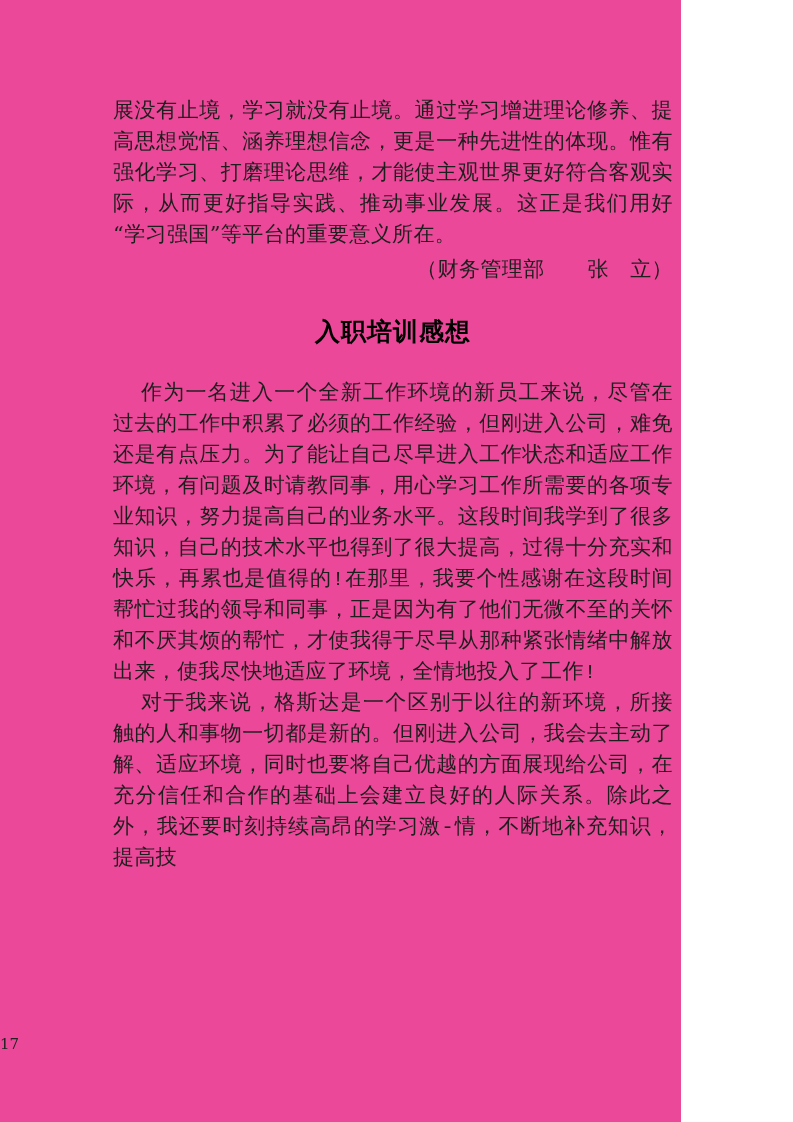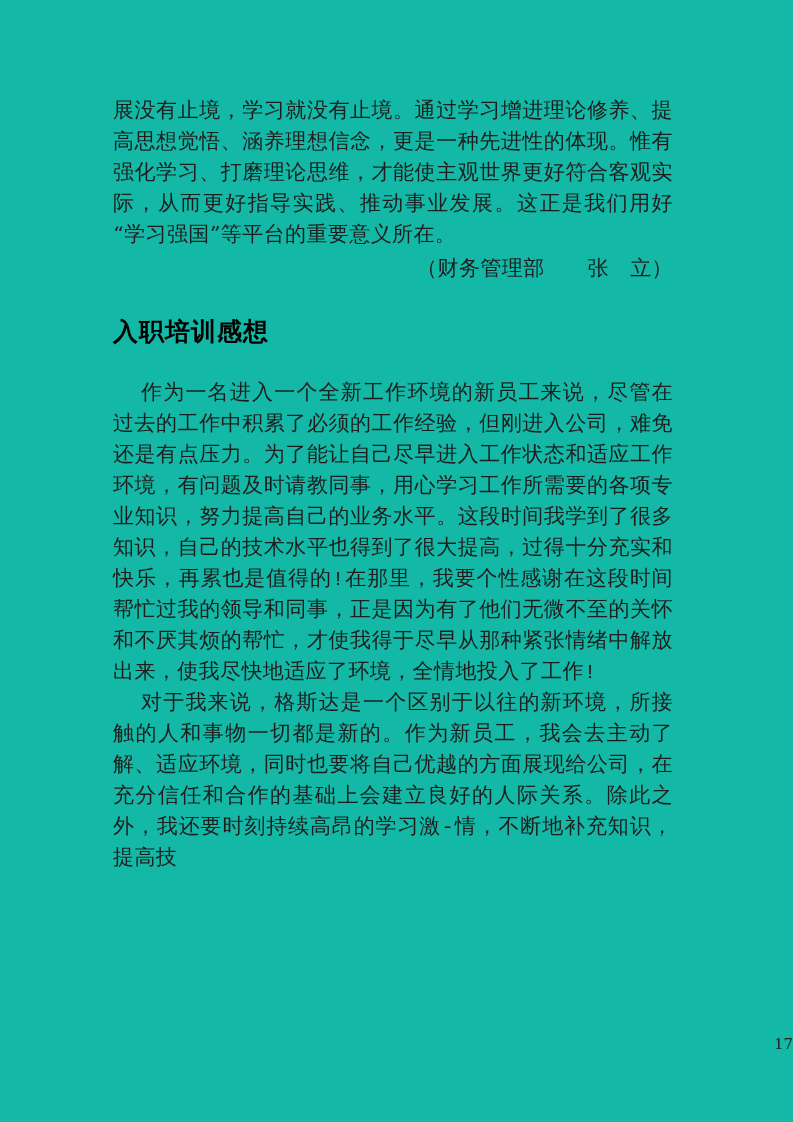--- a/index.html
+++ b/index.html
@@ -2,25 +2,26 @@
 <html lang="zh"><head>
 <meta charset="utf-8">
 <style>
   html, body {
     margin: 0;
     padding: 0;
     background: #ffffff;
   }
   .page {
     position: relative;
-    width: 793px;
+    width: 649px;
     height: 1122px;
-    background: #14b8a6;
+    background: #ec4899;
     overflow: hidden;
     font-family: "DejaVu Serif", serif;
+    padding-left: 32px;
   }
   .text-col {
     position: absolute;
     left: 113px;
     top: 95px;
     width: 560px;
   }
   .body-para {
     margin: 0;
     font-size: 21px;
@@ -38,38 +39,37 @@
     text-indent: 28px;
     font-family: Liberation Mono, monospace;
   }
   .signature-line {
     margin: 4px 0 0 0;
     font-size: 21px;
     line-height: 31px;
     letter-spacing: 0.4px;
     color: #1e1e1e;
     text-align: right;
-    font-family: Liberation Mono, monospace;
   }
   .article-title {
     margin: 30px 0 29px 0;
     font-family: "DejaVu Sans", sans-serif;
     font-weight: bold;
     font-size: 25px;
     line-height: 34px;
     letter-spacing: 1px;
     color: #000000;
-    text-align: left;
+    text-align: center;
   }
   .page-number {
     position: absolute;
     left: 0;
     right: 0;
     top: 1034px;
-    text-align: right;
+    text-align: left;
     font-family: "DejaVu Serif", serif;
     font-size: 15px;
     line-height: 20px;
     color: #222222;
   }
 </style>
 </head>
 <body>
 
 <div class="page">
@@ -78,19 +78,19 @@
 
     <p class="body-para continued-para">展没有止境，学习就没有止境。通过学习增进理论修养、提高思想觉悟、涵养理想信念，更是一种先进性的体现。惟有强化学习、打磨理论思维，才能使主观世界更好符合客观实际，从而更好指导实践、推动事业发展。这正是我们用好“学习强国”等平台的重要意义所在。</p>
 
     <p class="signature-line">（财务管理部　　张　立）</p>
 
     <h1 class="article-title">入职培训感想</h1>
 
     <p class="body-para indented">作为一名进入一个全新工作环境的新员工来说，尽管在过去的工作中积累了必须的工作经验，但刚进入公司，难免还是有点压力。为了能让自己尽早进入工作状态和适应工作环境，有问题及时请教同事，用心学习工作所需要的各项专业知识，努力提高自己的业务水平。这段时间我学到了很多知识，自己的技术水平也得到了很大提高，过得十分充实和快乐，再累也是值得的!在那里，我要个性感谢在这段时间帮忙过我的领导和同事，正是因为有了他们无微不至的关怀和不厌其烦的帮忙，才使我得于尽早从那种紧张情绪中解放出来，使我尽快地适应了环境，全情地投入了工作!</p>
 
 
-    <p class="body-para indented">对于我来说，格斯达是一个区别于以往的新环境，所接触的人和事物一切都是新的。作为新员工，我会去主动了解、适应环境，同时也要将自己优越的方面展现给公司，在充分信任和合作的基础上会建立良好的人际关系。除此之外，我还要时刻持续高昂的学习激-情，不断地补充知识，提高技</p>
+    <p class="body-para indented">对于我来说，格斯达是一个区别于以往的新环境，所接触的人和事物一切都是新的。但刚进入公司，我会去主动了解、适应环境，同时也要将自己优越的方面展现给公司，在充分信任和合作的基础上会建立良好的人际关系。除此之外，我还要时刻持续高昂的学习激-情，不断地补充知识，提高技</p>
 
   </div>
 
   <div class="page-number">17</div>
 
 </div>
 
 </body></html>

